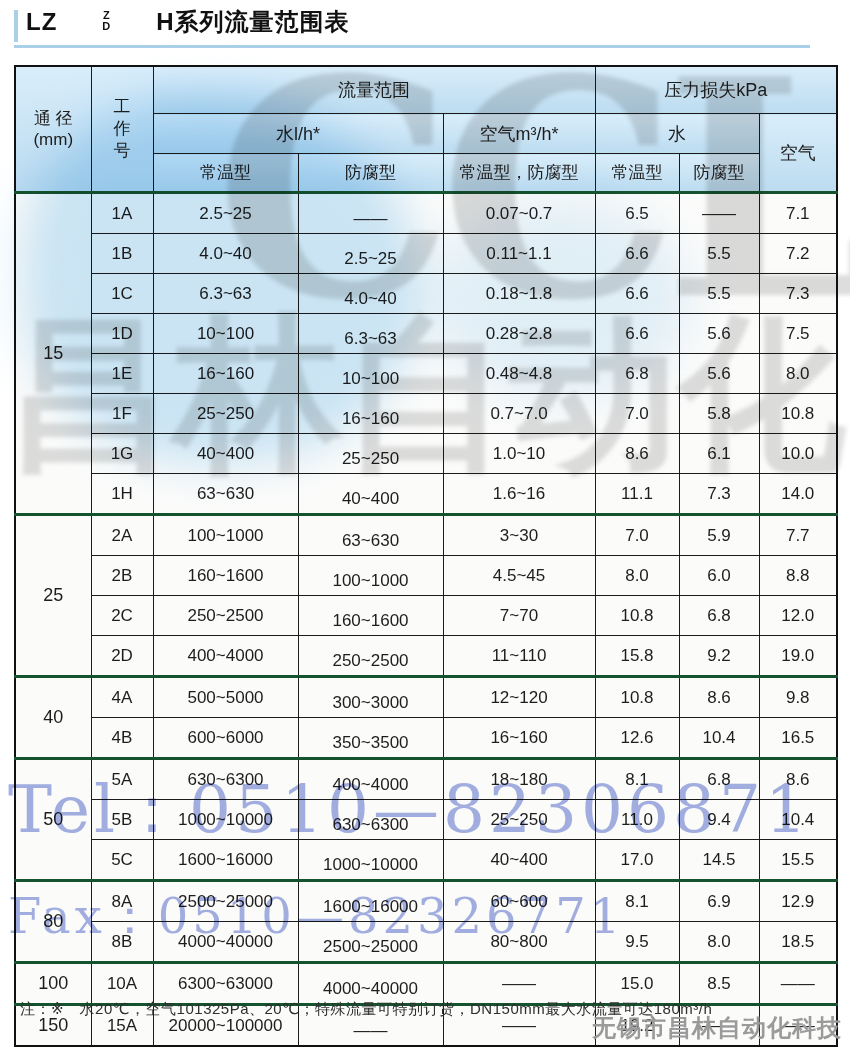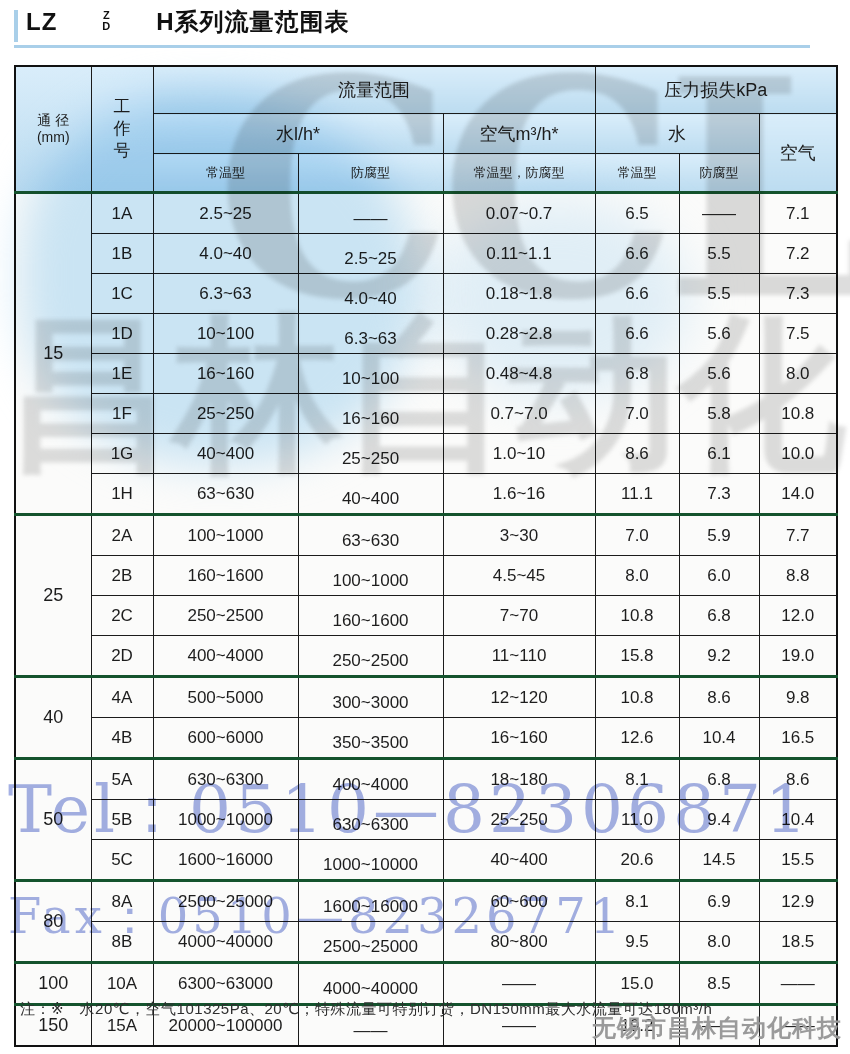--- a/index.html
+++ b/index.html
@@ -16,27 +16,27 @@
   .title-underline{height:3px;background:#a9cfe9;margin-top:3px;width:796px;}
 
   
   table.spec{position:absolute;left:14px;top:65px;border-collapse:collapse;table-layout:fixed;width:822px;background:#fbfbfa;}
   table.spec td,table.spec th{border:1px solid #1b1b1b;text-align:center;vertical-align:middle;
       font-weight:normal;color:#1d1d1d;overflow:hidden;white-space:nowrap;}
   table.spec{border:2px solid #111;}
   thead th{background:linear-gradient(180deg,#d9edfa 0%,#bcdcf0 100%);font-size:18px;}
   thead tr.h1 th{height:44px;}
   thead tr.h2 th{height:37px;}
-  thead tr.h3 th{height:35px;font-size:13px;text-align:center;}
+  thead tr.h3 th{height:35px;font-size:17px;text-align:center;}
   thead tr.h3 th{border-bottom:2px solid #111;}
   tbody td{height:37px;font-size:17px;color:#2a2a2a;background:#fbfbfa;}
   tbody td.diam{font-size:18px;margin-left:7px;}
   tbody tr.group-start td{border-top:3px solid #14532d;}
   td.c-water_anti{padding-top:11px;height:26px;}
-  .hdr-two-line{line-height:1.25;font-size:14px;}
+  .hdr-two-line{line-height:1.25;font-size:17px;}
   .vtext{display:inline-block;width:1.15em;line-height:1.3;white-space:normal;word-break:break-all;font-size:17px;}
 
   
   .footnote{position:absolute;left:20px;top:1000px;font-size:15px;color:#2e2e2e;letter-spacing:0.5px;}
   .company{position:absolute;right:8px;top:1012px;font-size:24px;font-weight:bold;color:#9a9a9a;letter-spacing:1px;}
 
   
   .wm{position:absolute;pointer-events:none;mix-blend-mode:multiply;}
   .wm-blob{left:22px;top:95px;width:400px;height:370px;background:rgba(197,228,247,0.85);
       border-radius:45% 55% 50% 48%;filter:blur(22px);}
@@ -258,21 +258,21 @@
           <td class="c-air">25~250</td>
           <td class="c-pl_water_normal">11.0</td>
           <td class="c-pl_water_anti">9.4</td>
           <td class="c-pl_air">10.4</td>
         </tr>
         <tr>
           <td class="c-code">5C</td>
           <td class="c-water_normal">1600~16000</td>
           <td class="c-water_anti">1000~10000</td>
           <td class="c-air">40~400</td>
-          <td class="c-pl_water_normal">20.6</td>
+          <td class="c-pl_water_normal">17.0</td>
           <td class="c-pl_water_anti">14.5</td>
           <td class="c-pl_air">15.5</td>
         </tr>
         <tr class="group-start">
           <td rowspan="2" class="diam">80</td>
           <td class="c-code">8A</td>
           <td class="c-water_normal">2500~25000</td>
           <td class="c-water_anti">1600~16000</td>
           <td class="c-air">60~600</td>
           <td class="c-pl_water_normal">8.1</td>

